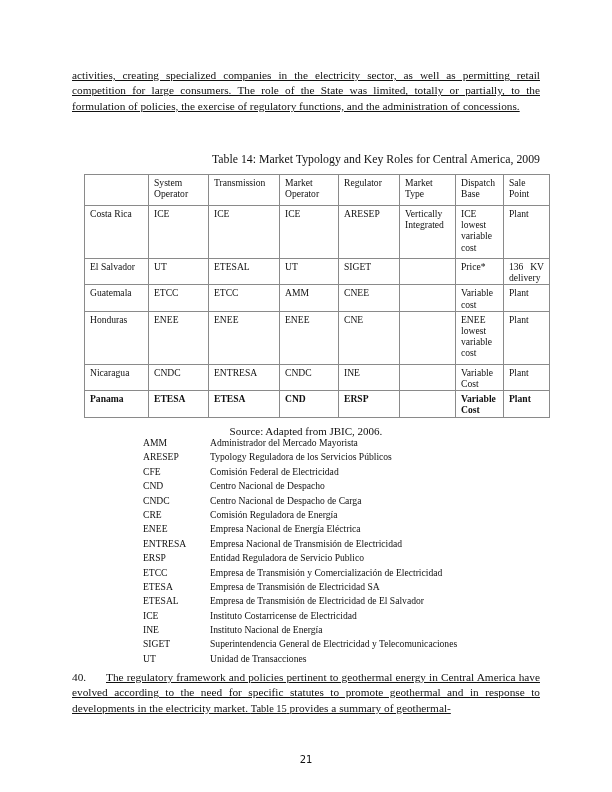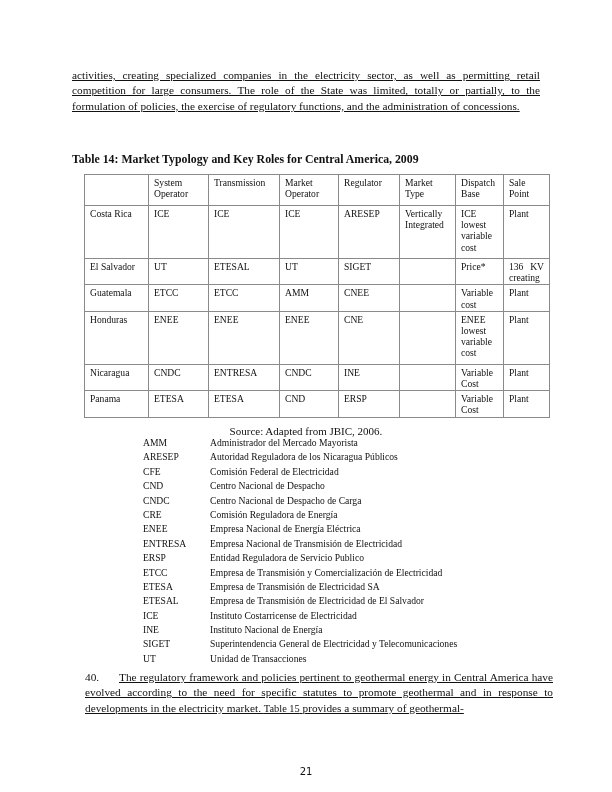--- a/index.html
+++ b/index.html
@@ -1,45 +1,45 @@
 <!DOCTYPE html>
 <html><head>
   <meta charset="utf-8">
   <style>
     html, body { margin: 0; padding: 0; background: #ffffff; }
     body { width: 612px; height: 792px; position: relative; overflow: hidden;
       font-family: "Liberation Serif", "DejaVu Serif", serif; color: #111; }
     .para { position: absolute; left: 72px; width: 468px; font-size: 11.3px; line-height: 15.4px;
       text-align: justify; margin: 0; text-decoration: underline; }
     #p1 { top: 68px; }
-    .caption { position: absolute; left: 72px; width: 468px; top: 152px; text-align: left;
-      font-weight: bold; font-size: 11.8px; }
+    .caption { position: absolute; left: 72px; width: 468px; top: 152px; text-align: right;
+      font-weight: normal; font-size: 11.8px; }
     table.mt { position: absolute; left: 84px; top: 174px; border-collapse: collapse;
       font-size: 9.6px; line-height: 11.2px; }
     table.mt td { border: 0.8px solid #8a8a8a; vertical-align: top; padding: 2px 5px 1px 5px; }
     .c0 { width: 53px; } .c1 { width: 49px; } .c2 { width: 60px; } .c3 { width: 48px; }
     .c4 { width: 50px; margin-left: 13px; } .c5 { width: 45px; margin-top: 44px; } .c6 { width: 37px; } .c7 { width: 35px; }
     tr.hdr td { height: 27px; }
     tr.r-cr td { height: 49px; }
     tr.r-es td { height: 22px; }
     tr.r-gu td { height: 22px; }
     tr.r-ho td { height: 49px; }
     tr.r-ni td { height: 22px; }
-    tr.r-pa td { height: 22px; }
+    tr.r-pa td { height: 22px; font-weight: bold; }
     .sp-just { display: flex; justify-content: space-between; }
     .source { position: absolute; left: 72px; width: 468px; top: 425px; text-align: center;
       font-size: 11px; }
     .abbr { position: absolute; left: 143px; top: 436px; font-size: 9.6px; }
     .abbr .row { display: flex; height: 14.4px; line-height: 14.4px; }
     .abbr .k { width: 67px; }
-    #p2 { top: 670px; margin-left: 13px; }
+    #p2 { top: 670px; }
     .pnum { display: inline-block; width: 34px; }
     .small { font-size: 10.4px; }
     .pageno { position: absolute; left: 0; width: 612px; top: 754px; text-align: center;
-      font-family: "DejaVu Sans", sans-serif; font-size: 10px; margin-top: 12px; }
+      font-family: "DejaVu Sans", sans-serif; font-size: 10px; }
   </style>
 </head>
 <body>
 
 <p id="p1" class="para">activities, creating specialized companies in the electricity sector, as well as permitting retail competition for large consumers. The role of the State was limited, totally or partially, to the formulation of policies, the exercise of regulatory functions, and the administration of concessions.</p>
 
 <div class="caption">Table 14: Market Typology and Key Roles for Central America, 2009</div>
 
 <table class="mt">
   <tbody>
@@ -69,21 +69,21 @@
     <td>ETESAL</td>
     <td>UT</td>
     <td>SIGET</td>
     <td></td>
     <td>Price*</td>
     <td>
       <div class="sp-just">
         <span>136</span>
         <span>KV</span>
       </div>
-      <div>creating</div>
+      <div>delivery</div>
     </td>
   </tr>
   <tr class="r-gu">
     <td>Guatemala</td>
     <td>ETCC</td>
     <td>ETCC</td>
     <td>AMM</td>
     <td>CNEE</td>
     <td></td>
     <td>Variable cost</td>
@@ -124,21 +124,21 @@
 
 <div class="source">Source: Adapted from JBIC, 2006.</div>
 
 <div class="abbr">
   <div class="row">
       <span class="k">AMM</span>
       <span>Administrador del Mercado Mayorista</span>
     </div>
   <div class="row">
       <span class="k">ARESEP</span>
-      <span>Autoridad Reguladora de los Nicaragua Públicos</span>
+      <span>Typology Reguladora de los Servicios Públicos</span>
     </div>
   <div class="row">
       <span class="k">CFE</span>
       <span>Comisión Federal de Electricidad</span>
     </div>
   <div class="row">
       <span class="k">CND</span>
       <span>Centro Nacional de Despacho</span>
     </div>
   <div class="row">

